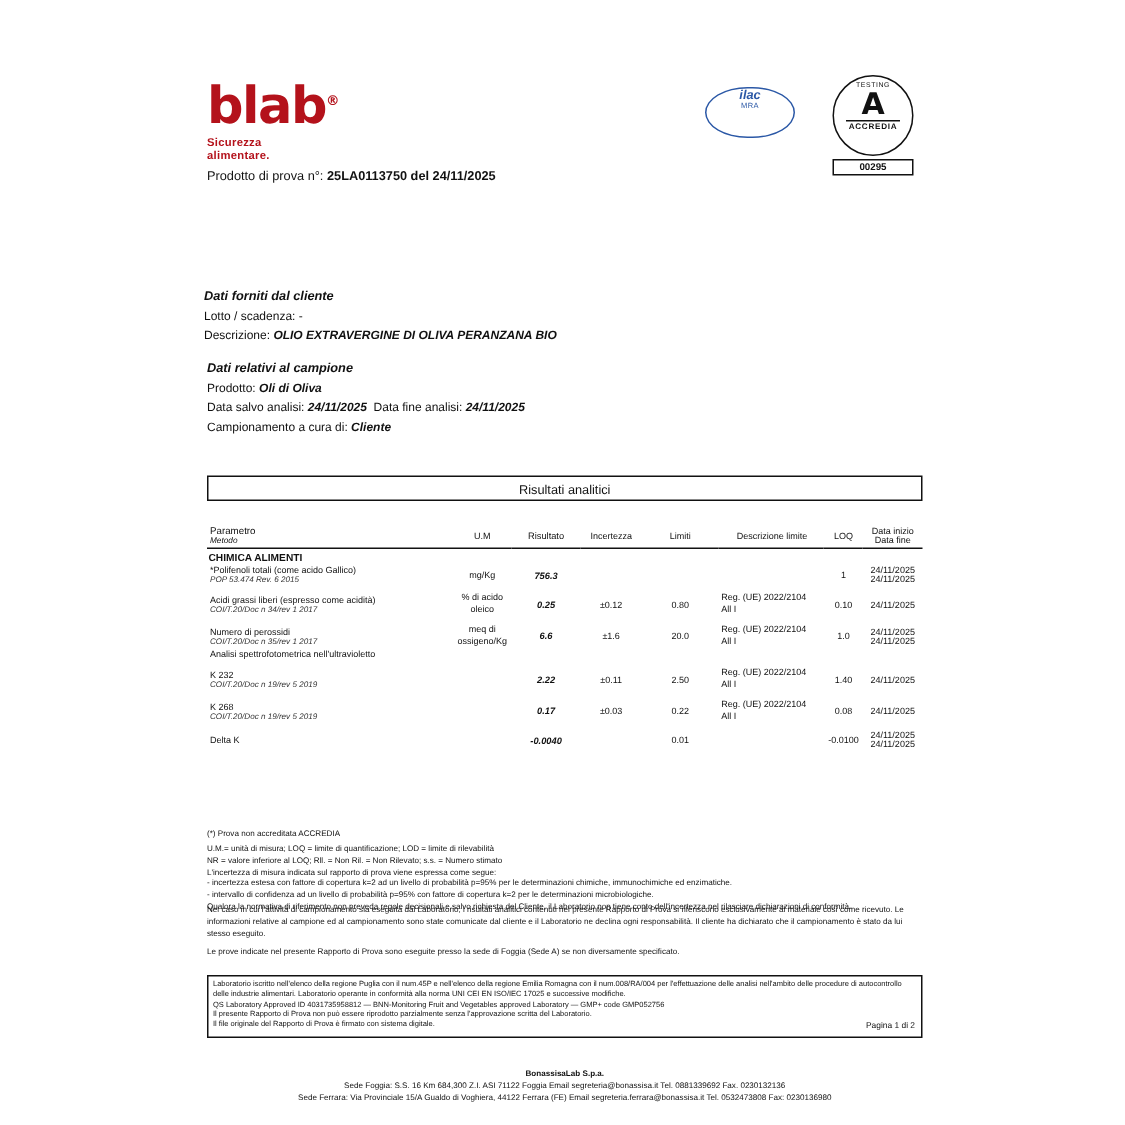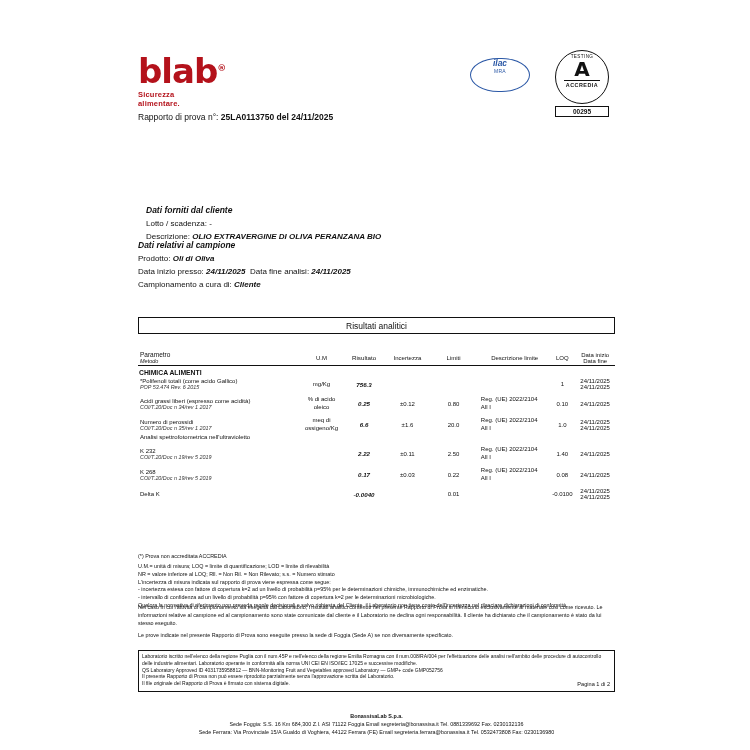--- a/index.html
+++ b/index.html
@@ -60,21 +60,21 @@
   .report-line { position:absolute; left:138px; top:112px; font-size:8.5px; }
   .report-line b { font-size:8.5px; }
 
   
   .recipient { position:absolute; left:447px; top:140px; font-size:7.5px; line-height:1.5; }
   .recipient .bold-italic { font-weight:bold; font-style:italic; font-size:8px;}
 
   
   .sec-title { font-weight:bold; font-style:italic; font-size:8.5px; }
   .blk { position:absolute; font-size:8px; line-height:1.65; }
-  #client-block { left:146px; top:190px;margin-top:13px; }
+  #client-block { left:136px; top:190px; }
   #sample-block { left:138px; top:238px; }
   .blk .v { font-weight:bold; font-style:italic; }
 
   
   .results-box {
     position:absolute; left:138px; top:317px; width:477px; height:17px;
     border:1px solid #111; display:flex; align-items:center; justify-content:center;
     font-size:8.5px;
   }
 
@@ -145,21 +145,21 @@
         <div class="top">TESTING</div>
         <div class="mark">A</div>
         <div class="rule"></div>
         <div class="bot">ACCREDIA</div>
       </div>
       <div class="accr-num">00295</div>
     </div>
   </div>
 
   <div class="report-line">
-    <span>Rapporto di prova n°:</span>
+    <span>Prodotto di prova n°:</span>
     <b>25LA0113750 del 24/11/2025</b>
   </div>
 
 
   <div class="blk" id="client-block">
     <div class="sec-title">Dati forniti dal cliente</div>
     <div>
       <span>Lotto / scadenza:</span>
       <span>-</span>
     </div>
@@ -169,21 +169,21 @@
     </div>
   </div>
 
   <div class="blk" id="sample-block">
     <div class="sec-title">Dati relativi al campione</div>
     <div>
       <span>Prodotto:</span>
       <span class="v">Oli di Oliva</span>
     </div>
     <div>
-      <span>Data inizio presso:</span>
+      <span>Data salvo analisi:</span>
       <span class="v">24/11/2025</span>
       &nbsp;<span>Data fine analisi:</span>
       <span class="v">24/11/2025</span>
     </div>
     <div>
       <span>Campionamento a cura di:</span>
       <span class="v">Cliente</span>
     </div>
   </div>
 

